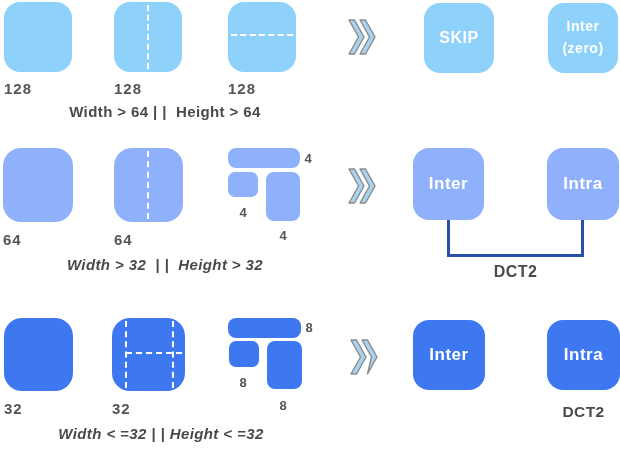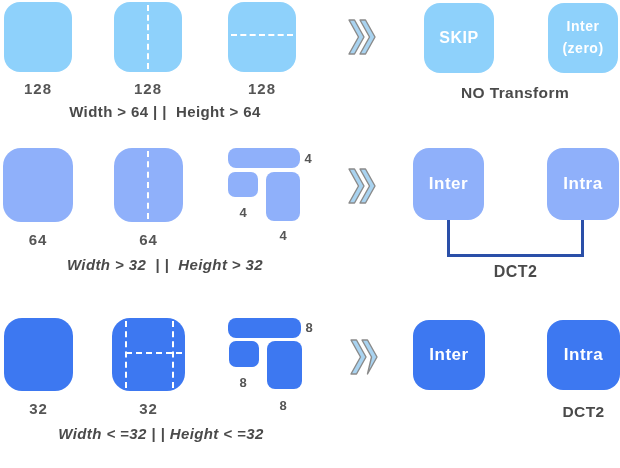--- a/index.html
+++ b/index.html
@@ -56,21 +56,20 @@
   
   .part {
     position: absolute;
     background: var(--row2, #8FB0FA);
   }
   .part.r3 { background: var(--row3, #3D78F1); }
 
   
   .blklabel {
     position: absolute;
-    text-align: center;
     font-size: 15px;
     color: var(--label_gray, #555555);
     letter-spacing: 1px;
   }
   .tinylabel {
     position: absolute;
     text-align: center;
     font-size: 13px;
     color: var(--label_gray, #555555);
   }
@@ -136,21 +135,20 @@
 
   <div class="result med" style="left:412px; top:3px; width:70px; height:70px; background:var(--row1, #8ED1FB);margin-left:12px;">
     <span>SKIP</span>
   </div>
 
   <div class="result two" style="left:548px; top:3px; width:70px; height:70px; background:var(--row1, #8ED1FB);">
     <span>Inter</span>
     <span>(zero)</span>
   </div>
 
-  <div class="caption" style="left:412px; top:84px; width:206px;">NO Transform</div>
 
   <div class="sq r2" style="left:3px; top:148px; width:70px; height:74px;"></div>
 
   <div class="sq r2" style="left:114px; top:148px; width:69px; height:74px;">
     <div class="vdash" style="left:33px;"></div>
   </div>
 
   <div class="part" style="left:228px; top:148px; width:72px; height:20px; border-radius:8px;"></div>
   <div class="tinylabel" style="left:300px; top:151px; width:16px;">4</div>
   <div class="part" style="left:228px; top:172px; width:30px; height:25px; border-radius:7px;"></div>

